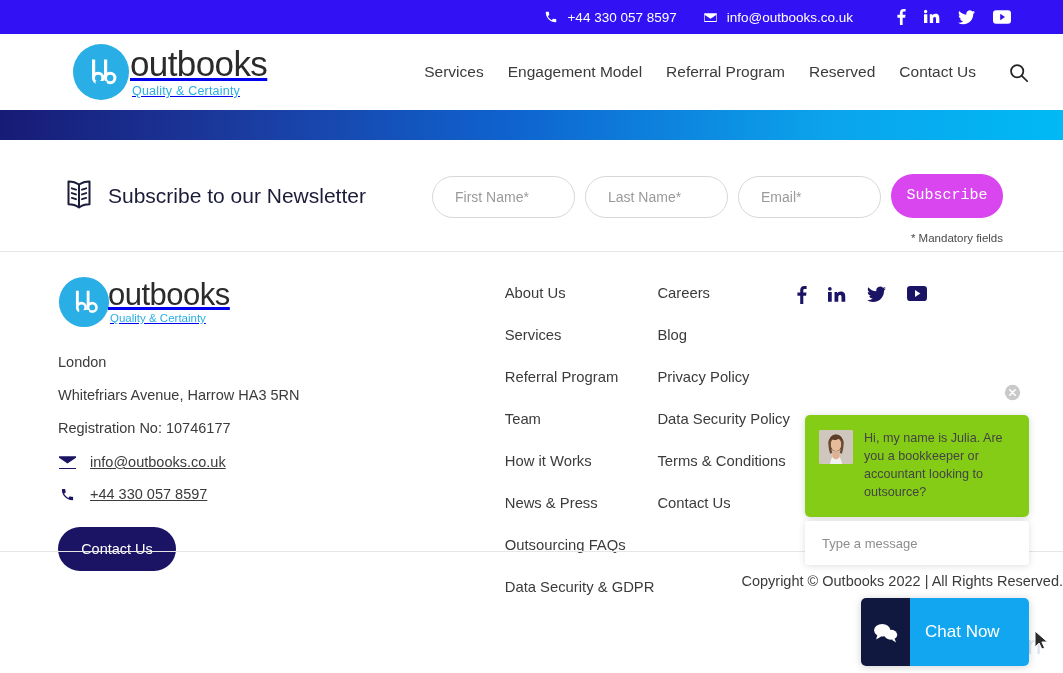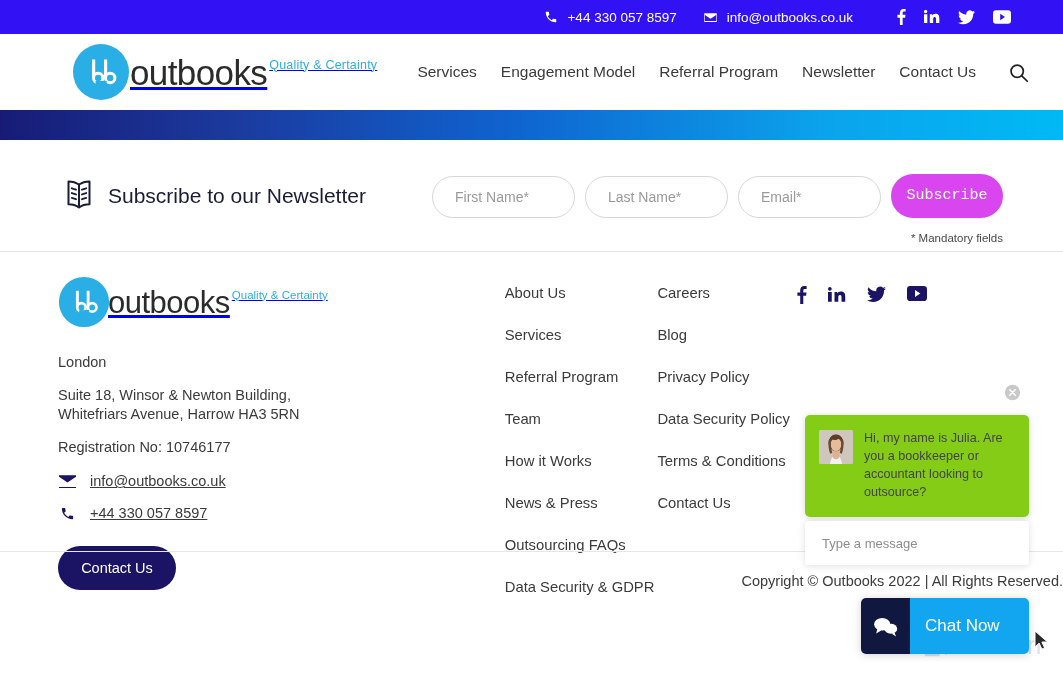--- a/index.html
+++ b/index.html
@@ -43,21 +43,21 @@
   
   .header {
     height: 76px;
     background: #ffffff;
     display: flex;
     align-items: center;
     padding: 0 34px 0 72px;
   }
   .logo-wrap { display: flex; align-items: center; gap: 4px; }
   .logo-mark { width: 58px; height: 58px; flex: 0 0 58px; }
-  .logo-text-block { display: flex; flex-direction: row; line-height: 1; margin-left: -4px; justify-content: center; }
+  .logo-text-block { display: flex; flex-direction: column; line-height: 1; margin-left: -4px; justify-content: center; }
   .logo-word {
     font-size: 35px;
     letter-spacing: -0.6px;
     color: #2b2b2b;
     font-weight: 400;
   }
   .logo-tag {
     font-size: 12.5px;
     color: #29aee5;
     letter-spacing: 0.2px;
@@ -281,21 +281,21 @@
     align-items: center;
     padding: 0 17px;
     z-index: 35;
   }
   .chat-input-box .ph { font-size: 13px; color: #8d8d8d; }
   .chat-now-btn {
     position: absolute;
     left: 861px;
     top: 598px;
     width: 168px;
-    height: 56px;
+    height: 68px;
     border-radius: 5px;
     overflow: hidden;
     display: flex;
     box-shadow: 0 1px 8px rgba(0,0,0,0.18);
     cursor: pointer;
     z-index: 36;
   }
   .cn-ico {
     width: 49px;
     background: #111840;
@@ -398,21 +398,21 @@
     <span class="logo-text-block">
       <span class="logo-word">outbooks</span>
       <span class="logo-tag">Quality &amp; Certainty</span>
     </span>
   </a>
 
   <nav class="nav">
     <a class="nav-item" href="#">Services</a>
     <a class="nav-item" href="#">Engagement Model</a>
     <a class="nav-item" href="#">Referral Program</a>
-    <a class="nav-item" href="#">Newsletter</a>
+    <a class="nav-item" href="#">Reserved</a>
     <a class="nav-item" href="#">Contact Us</a>
     <span class="search-btn">
       <svg width="21" height="21" viewBox="0 0 24 24" fill="none" stroke="#222" stroke-width="2">
         <circle cx="10.5" cy="10.5" r="7"></circle>
           <line x1="15.8" y1="15.8" x2="22" y2="22" stroke-linecap="round"></line>
       </svg>
     </span>
   </nav>
 </div>
 
@@ -459,21 +459,20 @@
         </svg>
       </span>
       <span class="logo-text-block">
         <span class="f-logo-word">outbooks</span>
         <span class="f-logo-tag">Quality &amp; Certainty</span>
       </span>
     </a>
 
     <div class="f-city">London</div>
     <div class="f-addr">
-      <div>Suite 18, Winsor &amp; Newton Building,</div>
       <div>Whitefriars Avenue, Harrow HA3 5RN</div>
     </div>
     <div class="f-reg">Registration No: 10746177</div>
 
     <a class="f-contact-line" href="#">
       <span class="ci">
         <svg width="17" height="13" viewBox="0 0 24 18" fill="#1b1464">
             <path d="M0 0h24v18H0V0zm12 8.4L1.6 1.4h20.8L12 8.4zm0 1.9L0 2.4V16.6h24V2.4L12 10.3z"></path>
           </svg>
       </span>

